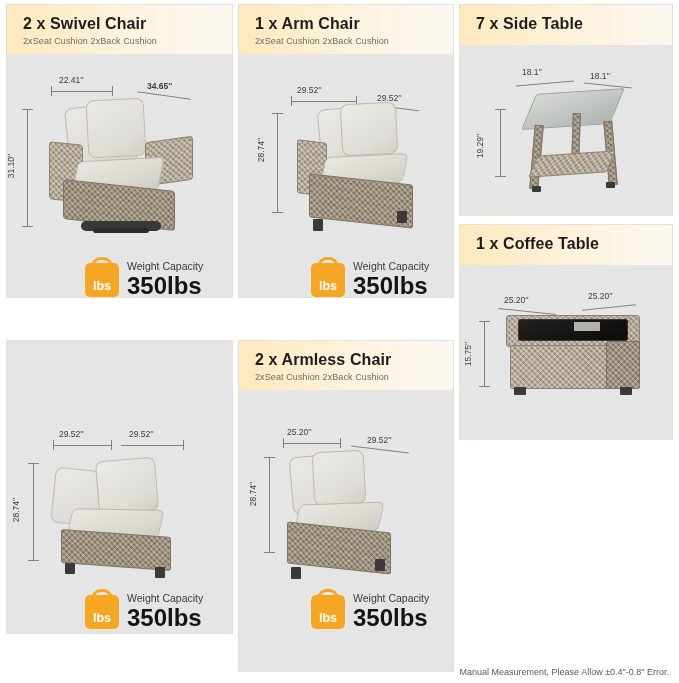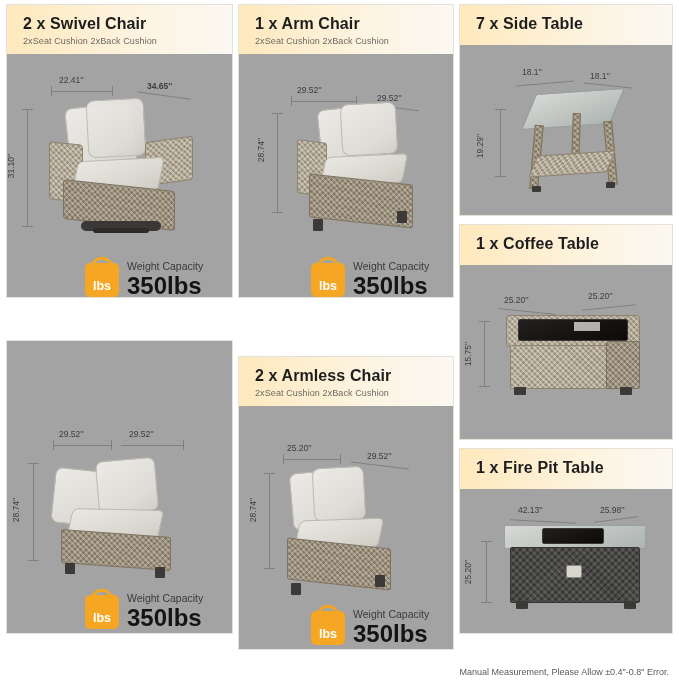--- a/index.html
+++ b/index.html
@@ -12,21 +12,21 @@
   }
   .page {
     position: relative;
     width: 679px; height: 683px;
     background: #ffffff;
   }
 
   
   .card {
     position: absolute;
-    background: #a3a3a3;
+    background: #e5e5e5;
     border: 1px solid #e6e1d7;
     overflow: hidden;
   }
   .card-head {
     position: absolute;
     left: 0; top: 0; right: 0;
     padding: 10px 0 8px 16px;
     background: linear-gradient(to right, #ffe9bd 0%, #fdf3df 55%, #fbf8f2 100%);
   }
   .card-head.plain {
@@ -310,21 +310,21 @@
       <div class="lbs-icon">
         <span>lbs</span>
       </div>
       <div class="weight-text">
         <div class="weight-label">Weight Capacity</div>
         <div class="weight-value">350lbs</div>
       </div>
     </div>
   </div>
 
-  <div class="card" style="left:238px; top:340px; width:216px; height:294px;margin-top:16px;">
+  <div class="card" style="left:238px; top:340px; width:216px; height:332px;">
     <div class="card-head">
       <div class="title title-lg">2 x Armless Chair</div>
       <div class="subtitle">2xSeat Cushion 2xBack Cushion</div>
     </div>
 
     <div class="dim" style="left:48px; top:86px;">25.20''</div>
     <div class="dim" style="left:128px; top:94px;">29.52''</div>
     <div class="dim dim-v" style="left:2px; top:148px; transform:rotate(-90deg);">28.74''</div>
 
     <div class="line hline" style="left:44px; top:102px; width:58px;"></div>
@@ -377,43 +377,16 @@
       <div style="position:absolute; left:74px; top:11px; width:26px; height:9px; background:#cfcdc8; opacity:.85;"></div>
 
       <div class="wicker" style="position:absolute; left:10px; top:34px; width:126px; height:44px; border-radius:2px;"></div>
       <div class="wicker-d" style="position:absolute; left:106px; top:30px; width:34px; height:48px; border-radius:2px;"></div>
 
       <div class="leg" style="left:14px; top:76px; width:12px; height:8px;"></div>
       <div class="leg" style="left:120px; top:76px; width:12px; height:8px;"></div>
     </div>
   </div>
 
-  <div class="card" style="left:459px; top:448px; width:214px; height:186px;">
-    <div class="card-head plain" style="padding-bottom:12px;">
-      <div class="title title-lg">1 x Fire Pit Table</div>
-    </div>
-
-    <div class="dim" style="left:58px; top:56px;">42.13''</div>
-    <div class="dim" style="left:140px; top:56px;">25.98''</div>
-    <div class="dim dim-v" style="left:-4px; top:118px; transform:rotate(-90deg);">25.20''</div>
-
-    <div class="line hline" style="left:50px; top:72px; width:66px; transform:rotate(3deg);"></div>
-    <div class="line hline" style="left:134px; top:70px; width:44px; transform:rotate(-7deg);"></div>
-    <div class="line vline" style="left:26px; top:92px; height:62px;"></div>
-    <div class="tick" style="left:21px; top:92px; width:11px; height:1px;"></div>
-    <div class="tick" style="left:21px; top:153px; width:11px; height:1px;"></div>
-
-    <div style="position:absolute; left:40px; top:70px; width:156px; height:100px;">
-
-      <div class="glass" style="position:absolute; left:4px; top:6px; width:142px; height:24px; border-radius:2px;"></div>
-      <div class="blackglass" style="position:absolute; left:42px; top:9px; width:62px; height:16px; border-radius:2px;"></div>
-
-      <div class="firebody" style="position:absolute; left:10px; top:28px; width:130px; height:56px; border-radius:2px;"></div>
-      <div style="position:absolute; left:66px; top:46px; width:16px; height:13px; background:#d9d6cf; border:1px solid #8d8a84; border-radius:2px;"></div>
-
-      <div class="leg" style="left:16px; top:82px; width:12px; height:8px;"></div>
-      <div class="leg" style="left:124px; top:82px; width:12px; height:8px;"></div>
-    </div>
-  </div>
 
   <div class="footnote">Manual Measurement, Please Allow ±0.4"-0.8" Error.</div>
 
 </div>
 
 </body></html>

